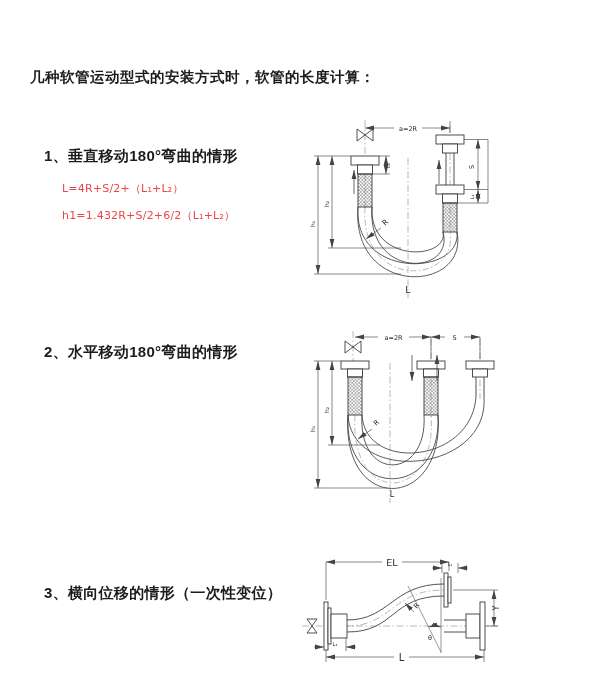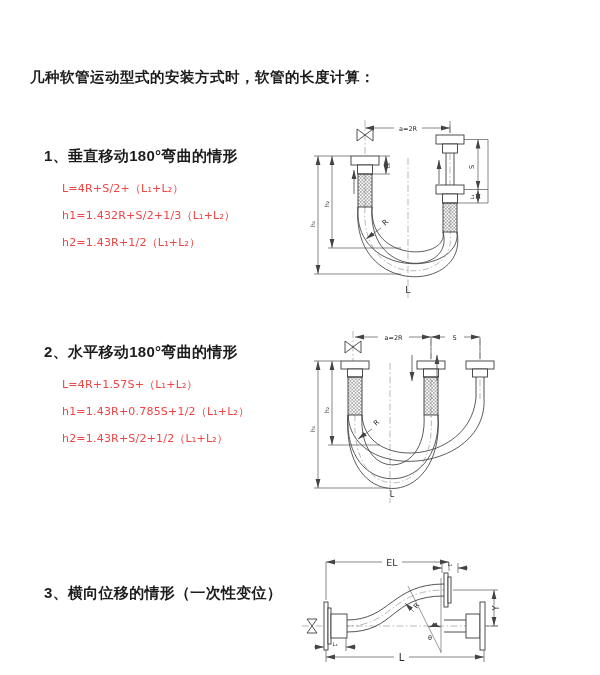--- a/index.html
+++ b/index.html
@@ -32,22 +32,21 @@
 <body>
 
 <div class="page">
 
   <div class="title">几种软管运动型式的安装方式时，软管的长度计算：</div>
 
   <div class="text-block" id="t1">
     <div class="sec-heading">1、垂直移动180°弯曲的情形</div>
     <div class="formulas">
       <div class="formula">L=4R+S/2+（L₁+L₂）</div>
-      <div class="formula">h1=1.432R+S/2+1/3（L₁+L₂）</div>
-      <div class="formula">h2=1.43R+1/2（L₁+L₂）</div>
+      <div class="formula">h1=1.432R+S/2+6/2（L₁+L₂）</div>
     </div>
   </div>
 
   <div class="diag" id="d1">
     <svg width="282" height="190" viewBox="0 0 282 190">
       <defs>
         <marker id="ar1" markerWidth="10" markerHeight="7" refX="9" refY="3" orient="auto-start-reverse" markerUnits="userSpaceOnUse">
           <path d="M0,0.6 L9,3 L0,5.4 Z" fill="#444"></path>
         </marker>
         <pattern id="p1" width="3.4" height="3.4" patternUnits="userSpaceOnUse">
@@ -122,25 +121,20 @@
         <text x="6.5" y="112" text-anchor="middle" font-size="6" transform="rotate(-90 6.5 112)">h₁</text>
         <text x="20.5" y="92" text-anchor="middle" font-size="6" transform="rotate(-90 20.5 92)">h₂</text>
         <text x="77" y="114" font-size="7.5" transform="rotate(-42 77 114)">R</text>
         <text x="100" y="181" text-anchor="middle" font-size="9.5">L</text>
       </g>
     </svg>
   </div>
 
   <div class="text-block" id="t2">
     <div class="sec-heading">2、水平移动180°弯曲的情形</div>
-    <div class="formulas">
-      <div class="formula">L=4R+1.57S+（L₁+L₂）</div>
-      <div class="formula">h1=1.43R+0.785S+1/2（L₁+L₂）</div>
-      <div class="formula">h2=1.43R+S/2+1/2（L₁+L₂）</div>
-    </div>
   </div>
 
   <div class="diag" id="d2">
     <svg width="282" height="185" viewBox="0 0 282 185">
       <defs>
         <marker id="ar2" markerWidth="10" markerHeight="7" refX="9" refY="3" orient="auto-start-reverse" markerUnits="userSpaceOnUse">
           <path d="M0,0.6 L9,3 L0,5.4 Z" fill="#444"></path>
         </marker>
         <pattern id="p2" width="3.4" height="3.4" patternUnits="userSpaceOnUse">
           <path d="M0,3.4 L3.4,0 M0,0 L3.4,3.4" stroke="#6a6a6a" stroke-width="0.5"></path>

